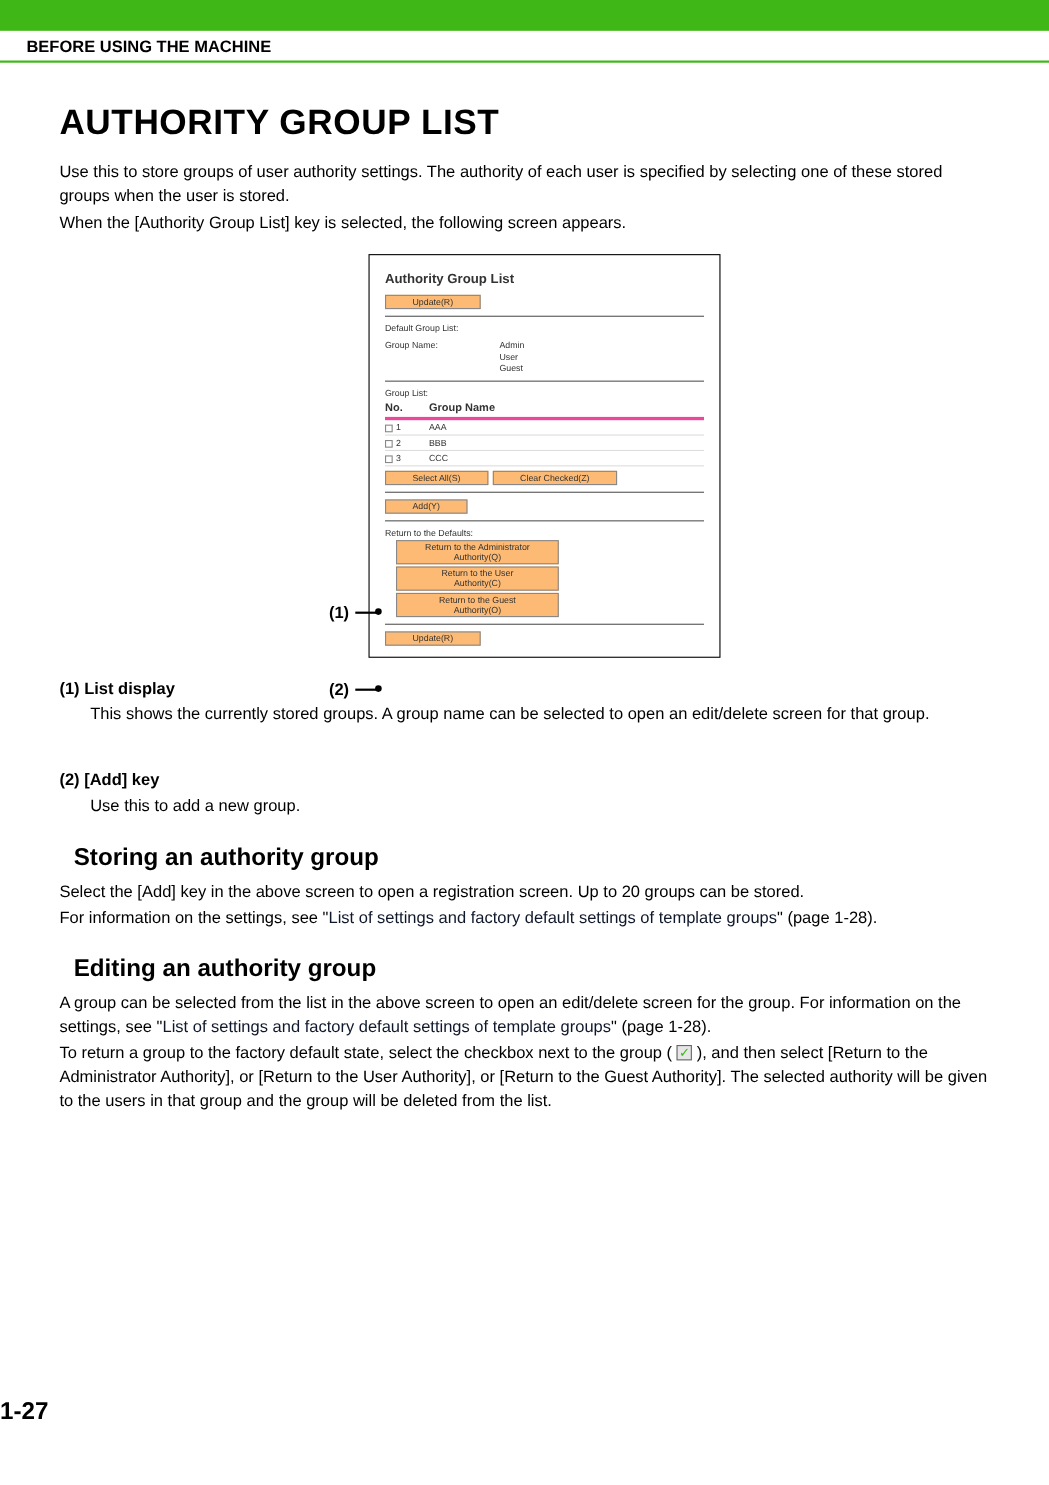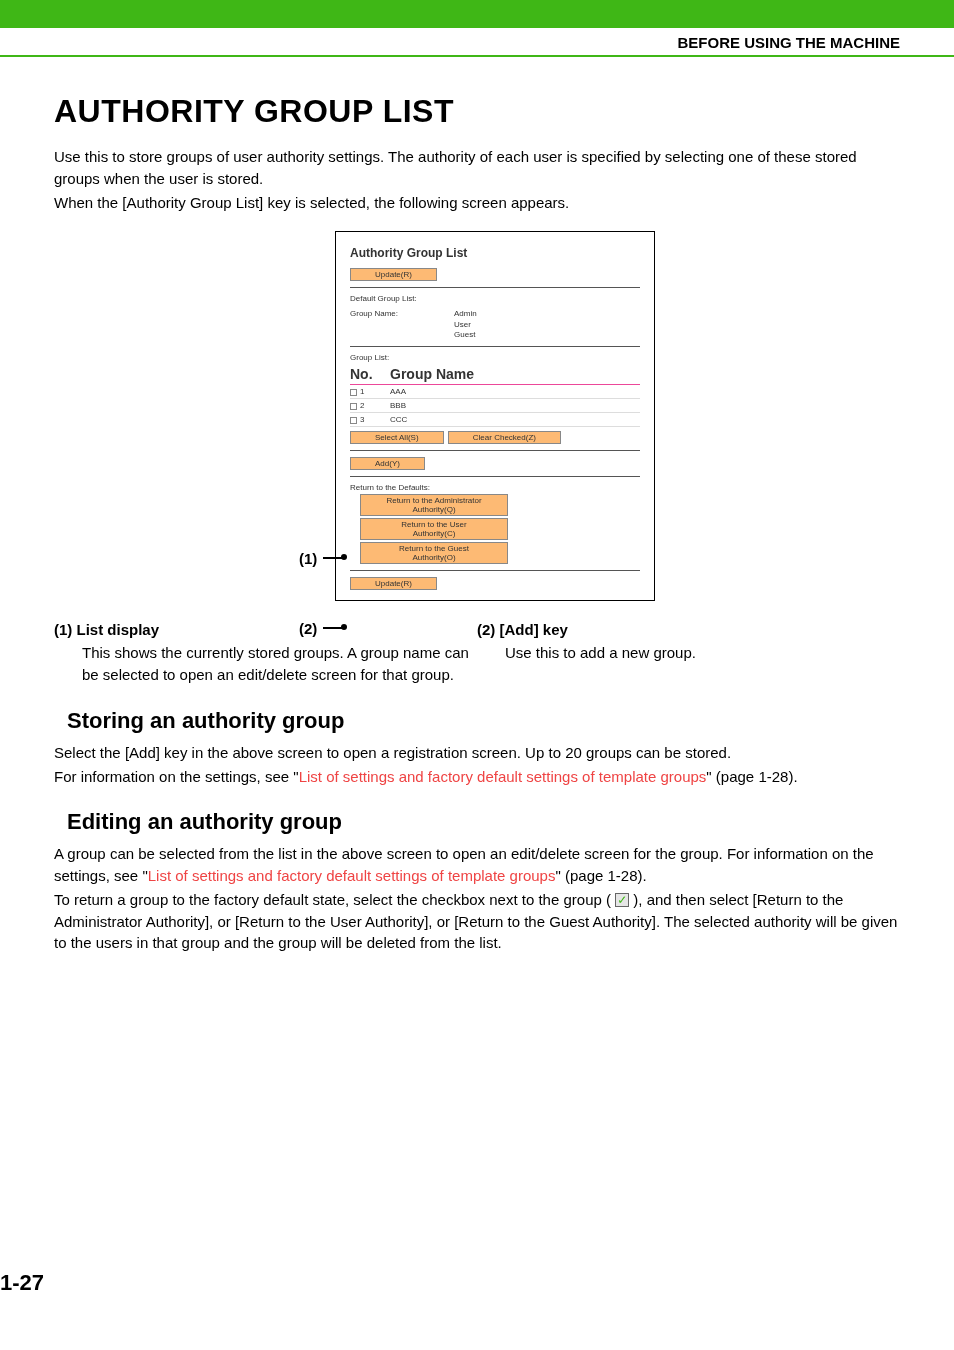--- a/index.html
+++ b/index.html
@@ -12,22 +12,21 @@
     background: #fff;
     position: relative;
   }
   .topbar {
     height: 28px;
     background: #3fb716;
     width: 100%;
   }
   .header-band {
     border-bottom: 2px solid #3fb716;
-    padding: 6px 54px 4px 38px;
-    text-align: right;
+    padding: 6px 54px 4px 24px;
     font-weight: bold;
     font-size: 15px;
   }
   .content {
     padding: 36px 54px 0 54px;
   }
   h1 {
     font-size: 32px;
     font-weight: bold;
     margin: 0 0 16px 0;
@@ -102,57 +101,59 @@
     margin-top: 6px;
   }
   .default-list-row .lbl { }
   .default-list-row .names {
     margin-left: 56px;
     line-height: 1.3;
   }
   .tbl { width: 100%; border-collapse: collapse; margin-top: 2px; }
   .tbl th {
     text-align: left;
-    border-bottom: 1px solid #ec4899;
-    font-size: 14px;
+    border-bottom: 3px solid #ec4899;
+    font-size: 10px;
     padding: 2px 0;
   }
   .tbl td {
     border-bottom: 1px solid #ddd;
     padding: 2px 0;
     font-size: 8px;
   }
   .cb {
     display: inline-block;
     width: 7px; height: 7px;
     border: 1px solid #888;
     margin-right: 3px;
     vertical-align: middle;
   }
   .ret-block .btn { display: block; width: 148px; text-align: center; margin: 2px 0 2px 10px; }
 
   .two-col {
     display: flex;
-    font-size: 15px;
+    gap: 40px;
+    font-size: 15px;
+    flex-direction: column;
   }
   .two-col .col { flex: 1; }
   .col-head { font-weight: bold; margin-bottom: 4px; }
   .col-body { margin-left: 28px; line-height: 1.45; }
 
   h2 {
     font-size: 22px;
     font-weight: bold;
     margin: 22px 0 8px 13px;
   }
   .section p {
     font-size: 15px;
     line-height: 1.45;
     margin: 0 0 2px 0;
   }
-  .link { color: #ef4444; }
+  .link { color: #0f172a; }
   .cb-inline {
     display: inline-block;
     width: 14px; height: 14px;
     border: 1px solid #666;
     background: #e6e6e6;
     vertical-align: -2px;
     position: relative;
   }
   .cb-inline::after {
     content: "✓";

